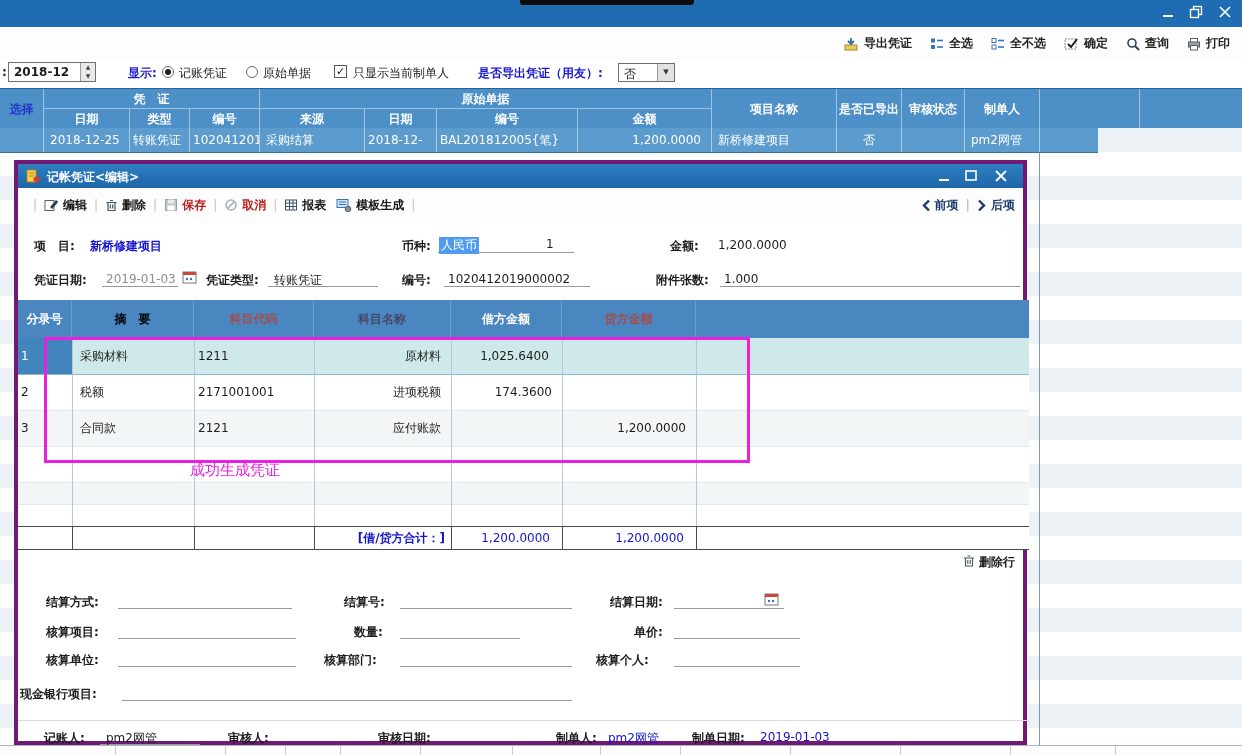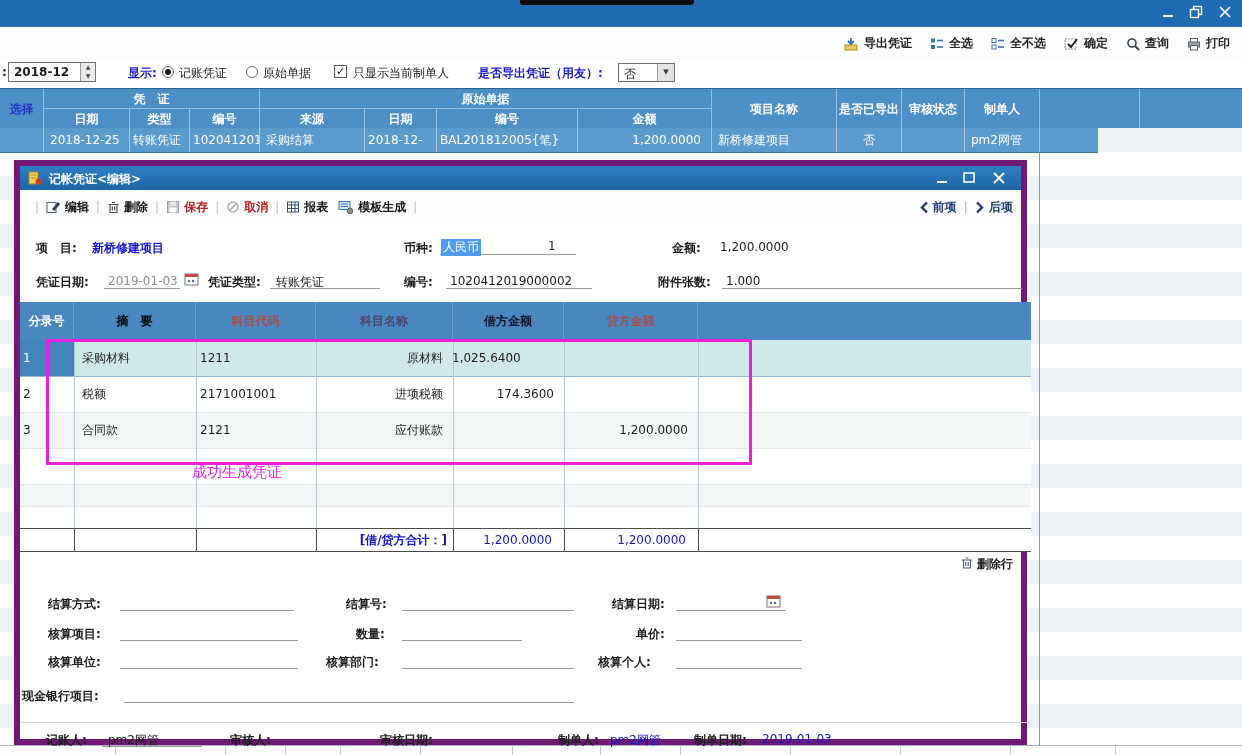--- a/index.html
+++ b/index.html
@@ -29,21 +29,21 @@
   .drop .dv{position:absolute;left:5px;top:2px}
   .drop .db{position:absolute;right:0;top:0;width:16px;height:17px;background:#e2e2e2;border-left:1px solid #9a9a9a;font-size:7px;line-height:16px;text-align:center;color:#333}
   
   .lhead{position:absolute;left:0;top:88px;width:1242px;height:40px;background:#4d8fc7;border-top:1px solid #2a6092;box-sizing:border-box}
   .hc{position:absolute;color:#fff;font-weight:700;text-align:center;line-height:20px;border-right:1px solid rgba(255,255,255,.45);box-sizing:border-box}
   .hc2{line-height:40px}
   .lrow{position:absolute;left:0;top:128px;width:1098px;height:24px;background:#5b9bce;color:#fff}
   .rc{position:absolute;top:0;height:24px;line-height:24px;border-right:1px solid rgba(255,255,255,.5);box-sizing:border-box;padding-left:6px;overflow:hidden}
   .stripes{position:absolute;left:0;top:128px;width:1242px;height:627px;background:repeating-linear-gradient(180deg,#edf2f6 0 24px,#ffffff 24px 48px)}
   
-  .dialog{position:absolute;left:14px;top:160px;width:1013px;height:585px;background:#fff;border:6px solid #701a75;box-sizing:border-box;z-index:5}
+  .dialog{position:absolute;left:14px;top:160px;width:1013px;height:585px;background:#fff;border:4px solid #701a75;box-sizing:border-box;z-index:5}
   .dtitle{position:absolute;left:0;top:0;width:100%;height:24px;background:linear-gradient(#2e7ec2,#1d66a8);color:#fff}
   .dtools{position:absolute;left:0;top:24px;width:100%;height:34px;display:flex;align-items:center;padding:0 8px;box-sizing:border-box;background:#fdfdfd}
   .dbtn{display:flex;align-items:center;gap:4px;font-weight:600;color:#151515}
   .dis{color:#b91c1c}
   .sep{color:#c2c2c2;margin:0 7px}
   .nav{display:flex;align-items:center;margin-left:auto;font-weight:700;color:#1a3a70}
   .gh{position:absolute;top:136px;height:38px;background:#4a87c1;line-height:38px;text-align:center;font-weight:700;border-right:1px solid #6f9fc8;box-sizing:border-box}
   .grow{position:absolute;left:0;width:1011px}
   .ec{position:absolute;overflow:hidden}
   .tot{color:#1414cc}
@@ -315,21 +315,21 @@
     <span class="fld" style="left:426px;top:106px;width:146px"></span>
     <span class="b" style="left:430px;top:108px">1020412019000002</span>
     <span class="b lbl" style="left:638px;top:108px">附件张数:</span>
     <span class="fld" style="left:702px;top:106px;width:300px"></span>
     <span class="b" style="left:706px;top:108px">1.000</span>
 
     <div class="gh" style="left:0;width:54px;color:#fff">分录号</div>
     <div class="gh" style="left:54px;width:122px;color:#000000">摘　要</div>
     <div class="gh" style="left:176px;width:120px;color:#a34d4d">科目代码</div>
     <div class="gh" style="left:296px;width:137px;color:#474766">科目名称</div>
-    <div class="gh" style="left:433px;width:111px;color:#0f172a">借方金额</div>
+    <div class="gh" style="left:433px;width:111px;color:#ffffff">借方金额</div>
     <div class="gh" style="left:544px;width:134px;color:#a34d4d">贷方金额</div>
     <div class="gh" style="left:678px;width:333px;border-right:none"></div>
 
     <div class="grow" style="top:174px;height:36px;background:#cfe9e9;border-bottom:1px solid #8fb8d8"></div>
     <div class="grow" style="top:211px;height:35px;background:#fff;border-bottom:1px solid #e2e9ee"></div>
     <div class="grow" style="top:247px;height:35px;background:#f3f6f7;border-bottom:1px solid #e2e9ee"></div>
     <div class="grow" style="top:283px;height:35px;background:#fff;border-bottom:1px solid #e2e9ee"></div>
     <div class="grow" style="top:319px;height:21px;background:#f3f6f7;border-bottom:1px solid #e2e9ee"></div>
     <div class="grow" style="top:341px;height:21px;background:#fff"></div>
 
@@ -337,21 +337,21 @@
     <div class="v" style="left:176px;top:174px;height:188px"></div>
     <div class="v" style="left:296px;top:174px;height:188px"></div>
     <div class="v" style="left:433px;top:174px;height:188px"></div>
     <div class="v" style="left:544px;top:174px;height:188px"></div>
     <div class="v" style="left:678px;top:174px;height:188px"></div>
 
     <div class="ec" style="left:0;top:174px;width:54px;height:36px;line-height:36px;background:#4285bd;color:#fff;padding-left:3px;box-sizing:border-box">1</div>
     <div class="ec" style="left:62px;top:174px;width:112px;height:36px;line-height:36px">采购材料</div>
     <div class="ec" style="left:180px;top:174px;width:114px;height:36px;line-height:36px">1211</div>
     <div class="ec" style="left:296px;top:174px;width:127px;height:36px;line-height:36px;text-align:right">原材料</div>
-    <div class="ec" style="left:432px;top:174px;width:101px;height:36px;line-height:36px;text-align:left">1,025.6400</div>
+    <div class="ec" style="left:446px;top:174px;width:101px;height:36px;line-height:36px;text-align:center">1,025.6400</div>
     <div class="ec" style="left:544px;top:174px;width:124px;height:36px;line-height:36px;text-align:right"></div>
 
     <div class="ec" style="left:3px;top:211px;width:50px;height:35px;line-height:35px">2</div>
     <div class="ec" style="left:62px;top:211px;width:112px;height:35px;line-height:35px">税额</div>
     <div class="ec" style="left:180px;top:211px;width:114px;height:35px;line-height:35px">2171001001</div>
     <div class="ec" style="left:296px;top:211px;width:127px;height:35px;line-height:35px;text-align:right">进项税额</div>
     <div class="ec" style="left:433px;top:211px;width:101px;height:35px;line-height:35px;text-align:right">174.3600</div>
     <div class="ec" style="left:544px;top:211px;width:124px;height:35px;line-height:35px;text-align:right"></div>
 
     <div class="ec" style="left:3px;top:247px;width:50px;height:35px;line-height:35px">3</div>

